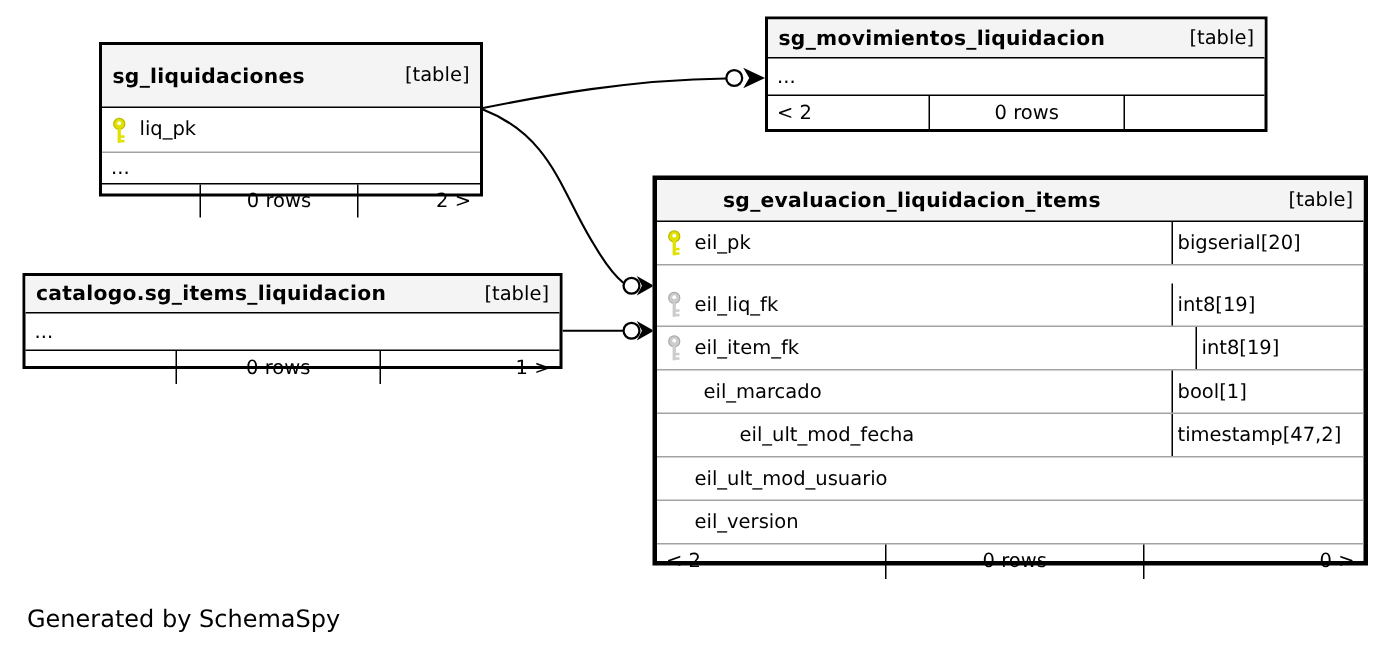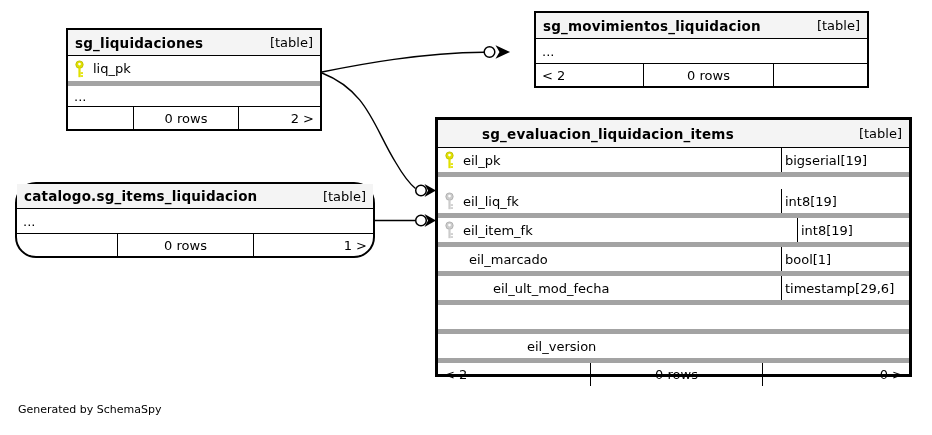--- a/index.html
+++ b/index.html
@@ -15,22 +15,22 @@
   }
   .table-box.focus{border-width:3px;}
   .tbl-header{
     display:flex;justify-content:space-between;align-items:center;
     background:#f4f4f4;border-bottom:1px solid #000;
     padding:0 7px;box-sizing:border-box;
   }
   .tbl-name{font-weight:bold;font-size:13.5px;letter-spacing:.2px;}
   .tbl-tag{font-weight:normal;font-size:13px;}
   .col-row{
-    display:flex;align-items:stretch;border-bottom:5px solid #a3a3a3;
-    box-sizing:border-box;font-size:13px;justify-content:center;
+    display:flex;align-items:stretch;border-bottom:1px solid #a3a3a3;
+    box-sizing:border-box;font-size:13px;
   }
   .col-name{
     display:flex;align-items:center;gap:7px;padding:0 6px;
     box-sizing:border-box;flex:0 0 auto;
   }
   .col-type{
     border-left:1px solid #000;display:flex;align-items:center;
     padding:0 3px;box-sizing:border-box;flex:1 1 auto;font-size:13px;
   }
   .key-slot{width:12px;height:18px;display:inline-block;flex:0 0 12px;}
@@ -39,21 +39,21 @@
     border-bottom:1px solid #000;box-sizing:border-box;
   }
   .ftr{display:flex;box-sizing:border-box;font-size:13px;}
   .ftr-cell{
     display:flex;align-items:center;box-sizing:border-box;padding:0 6px;
   }
   .ftr-cell.sep{border-right:1px solid #000;}
   .ftr-cell.c{justify-content:center;}
   .ftr-cell.r{justify-content:flex-end;}
   #credit{
-    position:absolute;left:18px;top:403px;font-size:11px;z-index:2;
+    position:absolute;left:18px;top:403px;font-size:16px;z-index:2;
   }
 </style>
 </head>
 <body>
 
 <svg id="wires" viewBox="0 0 932 435" xmlns="http://www.w3.org/2000/svg">
   <g fill="none" stroke="#000" stroke-width="1.4">
     <path d="M 322 72 C 362 64 420 53 484 52.3"></path>
     <path d="M 322 73 C 368 91 374 128 396 163 C 403 175 410 184 415.5 188.5"></path>
     <path d="M 375 220.5 L 415.5 220.5"></path>
@@ -64,21 +64,21 @@
     <circle cx="421" cy="220.5" r="5.3"></circle>
   </g>
   <g fill="#000" stroke="none">
     <path d="M 510 52 L 495.5 45.2 L 499.5 52 L 495.5 58.8 Z"></path>
     <path d="M 436 190.5 L 424.5 184 L 428 190.5 L 424.5 197 Z"></path>
     <path d="M 436 220.5 L 424.5 214 L 428 220.5 L 424.5 227 Z"></path>
   </g>
 </svg>
 
 <div class="table-box" style="left:66px;top:28px;width:256px;height:103px;">
-  <div class="tbl-header" style="height:26px;gap:33px;">
+  <div class="tbl-header" style="height:42px;gap:33px;">
     <span class="tbl-name">sg_liquidaciones</span>
     <span class="tbl-tag">[table]</span>
   </div>
   <div class="col-row" style="height:30px;">
     <div class="col-name" style="flex:1 1 auto;">
       <span class="key-slot">
         <svg width="12" height="18" viewBox="0 0 12 18">
           <circle cx="5.5" cy="4.6" r="3.7" fill="#e1e100" stroke="#b9b900" stroke-width="0.8"></circle>
           <circle cx="5.5" cy="4.1" r="1.3" fill="#fff"></circle>
           <rect x="4.4" y="7.6" width="2.2" height="9.6" fill="#e1e100"></rect>
@@ -90,34 +90,34 @@
     </div>
   </div>
   <div class="more-row" style="height:21px;">...</div>
   <div class="ftr" style="height:22px;">
     <div class="ftr-cell sep" style="width:66px;"></div>
     <div class="ftr-cell sep c" style="width:105px;">0 rows</div>
     <div class="ftr-cell r" style="flex:1;">2 &gt;</div>
   </div>
 </div>
 
-<div class="table-box" style="left:534px;top:11px;width:335px;height:77px;">
+<div class="table-box" style="left:510px;top:11px;width:335px;height:77px;">
   <div class="tbl-header" style="height:26px;">
     <span class="tbl-name">sg_movimientos_liquidacion</span>
     <span class="tbl-tag">[table]</span>
   </div>
   <div class="more-row" style="height:25px;">...</div>
   <div class="ftr" style="height:22px;">
     <div class="ftr-cell sep" style="width:108px;">&lt; 2</div>
     <div class="ftr-cell sep c" style="width:130px;">0 rows</div>
     <div class="ftr-cell r" style="flex:1;"></div>
   </div>
 </div>
 
-<div class="table-box" style="left:15px;top:182px;width:360px;height:76px;border-radius:21px;">
+<div class="table-box" style="left:15px;top:182px;width:360px;height:64px;">
   <div class="tbl-header" style="height:25px;">
     <span class="tbl-name">catalogo.sg_items_liquidacion</span>
     <span class="tbl-tag">[table]</span>
   </div>
   <div class="more-row" style="height:25px;">...</div>
   <div class="ftr" style="height:22px;">
     <div class="ftr-cell sep" style="width:101px;"></div>
     <div class="ftr-cell sep c" style="width:136px;">0 rows</div>
     <div class="ftr-cell r" style="flex:1;">1 &gt;</div>
   </div>
@@ -135,21 +135,21 @@
         <svg width="12" height="18" viewBox="0 0 12 18">
           <circle cx="5.5" cy="4.6" r="3.7" fill="#e1e100" stroke="#b9b900" stroke-width="0.8"></circle>
           <circle cx="5.5" cy="4.1" r="1.3" fill="#fff"></circle>
           <rect x="4.4" y="7.6" width="2.2" height="9.6" fill="#e1e100"></rect>
           <rect x="6.5" y="12.2" width="2.5" height="1.7" fill="#e1e100"></rect>
           <rect x="6.5" y="15.2" width="2.5" height="1.7" fill="#e1e100"></rect>
         </svg>
       </span>
       <span>eil_pk</span>
     </div>
-    <div class="col-type">bigserial[19]</div>
+    <div class="col-type">bigserial[20]</div>
   </div>
 
   <div class="col-row" style="height:29px;margin-top:12px;">
     <div class="col-name" style="width:343px;">
       <span class="key-slot">
         <svg width="12" height="18" viewBox="0 0 12 18">
           <circle cx="5.5" cy="4.6" r="3.7" fill="#cccccc" stroke="#aaaaaa" stroke-width="0.8"></circle>
           <circle cx="5.5" cy="4.1" r="1.3" fill="#fff"></circle>
           <rect x="4.4" y="7.6" width="2.2" height="9.6" fill="#cccccc"></rect>
           <rect x="6.5" y="12.2" width="2.5" height="1.7" fill="#cccccc"></rect>
@@ -183,26 +183,27 @@
       <span>eil_marcado</span>
     </div>
     <div class="col-type">bool[1]</div>
   </div>
 
   <div class="col-row" style="height:29px;">
     <div class="col-name" style="width:343px;padding-left:36px;">
       <span class="key-slot"></span>
       <span>eil_ult_mod_fecha</span>
     </div>
-    <div class="col-type">timestamp[29,6]</div>
-  </div>
-
-  <div class="col-row" style="height:29px;">
-    <div class="col-name" style="width:343px;">
-      <span class="key-slot"></span>
+    <div class="col-type">timestamp[47,2]</div>
+  </div>
+
+  <div class="col-row" style="height:29px;">
+    <div class="col-name" style="width:343px;">
+      <span class="key-slot"></span>
+      <span>eil_ult_mod_usuario</span>
     </div>
   </div>
 
   <div class="col-row" style="height:29px;">
     <div class="col-name" style="width:343px;">
       <span class="key-slot"></span>
       <span>eil_version</span>
     </div>
   </div>
 

